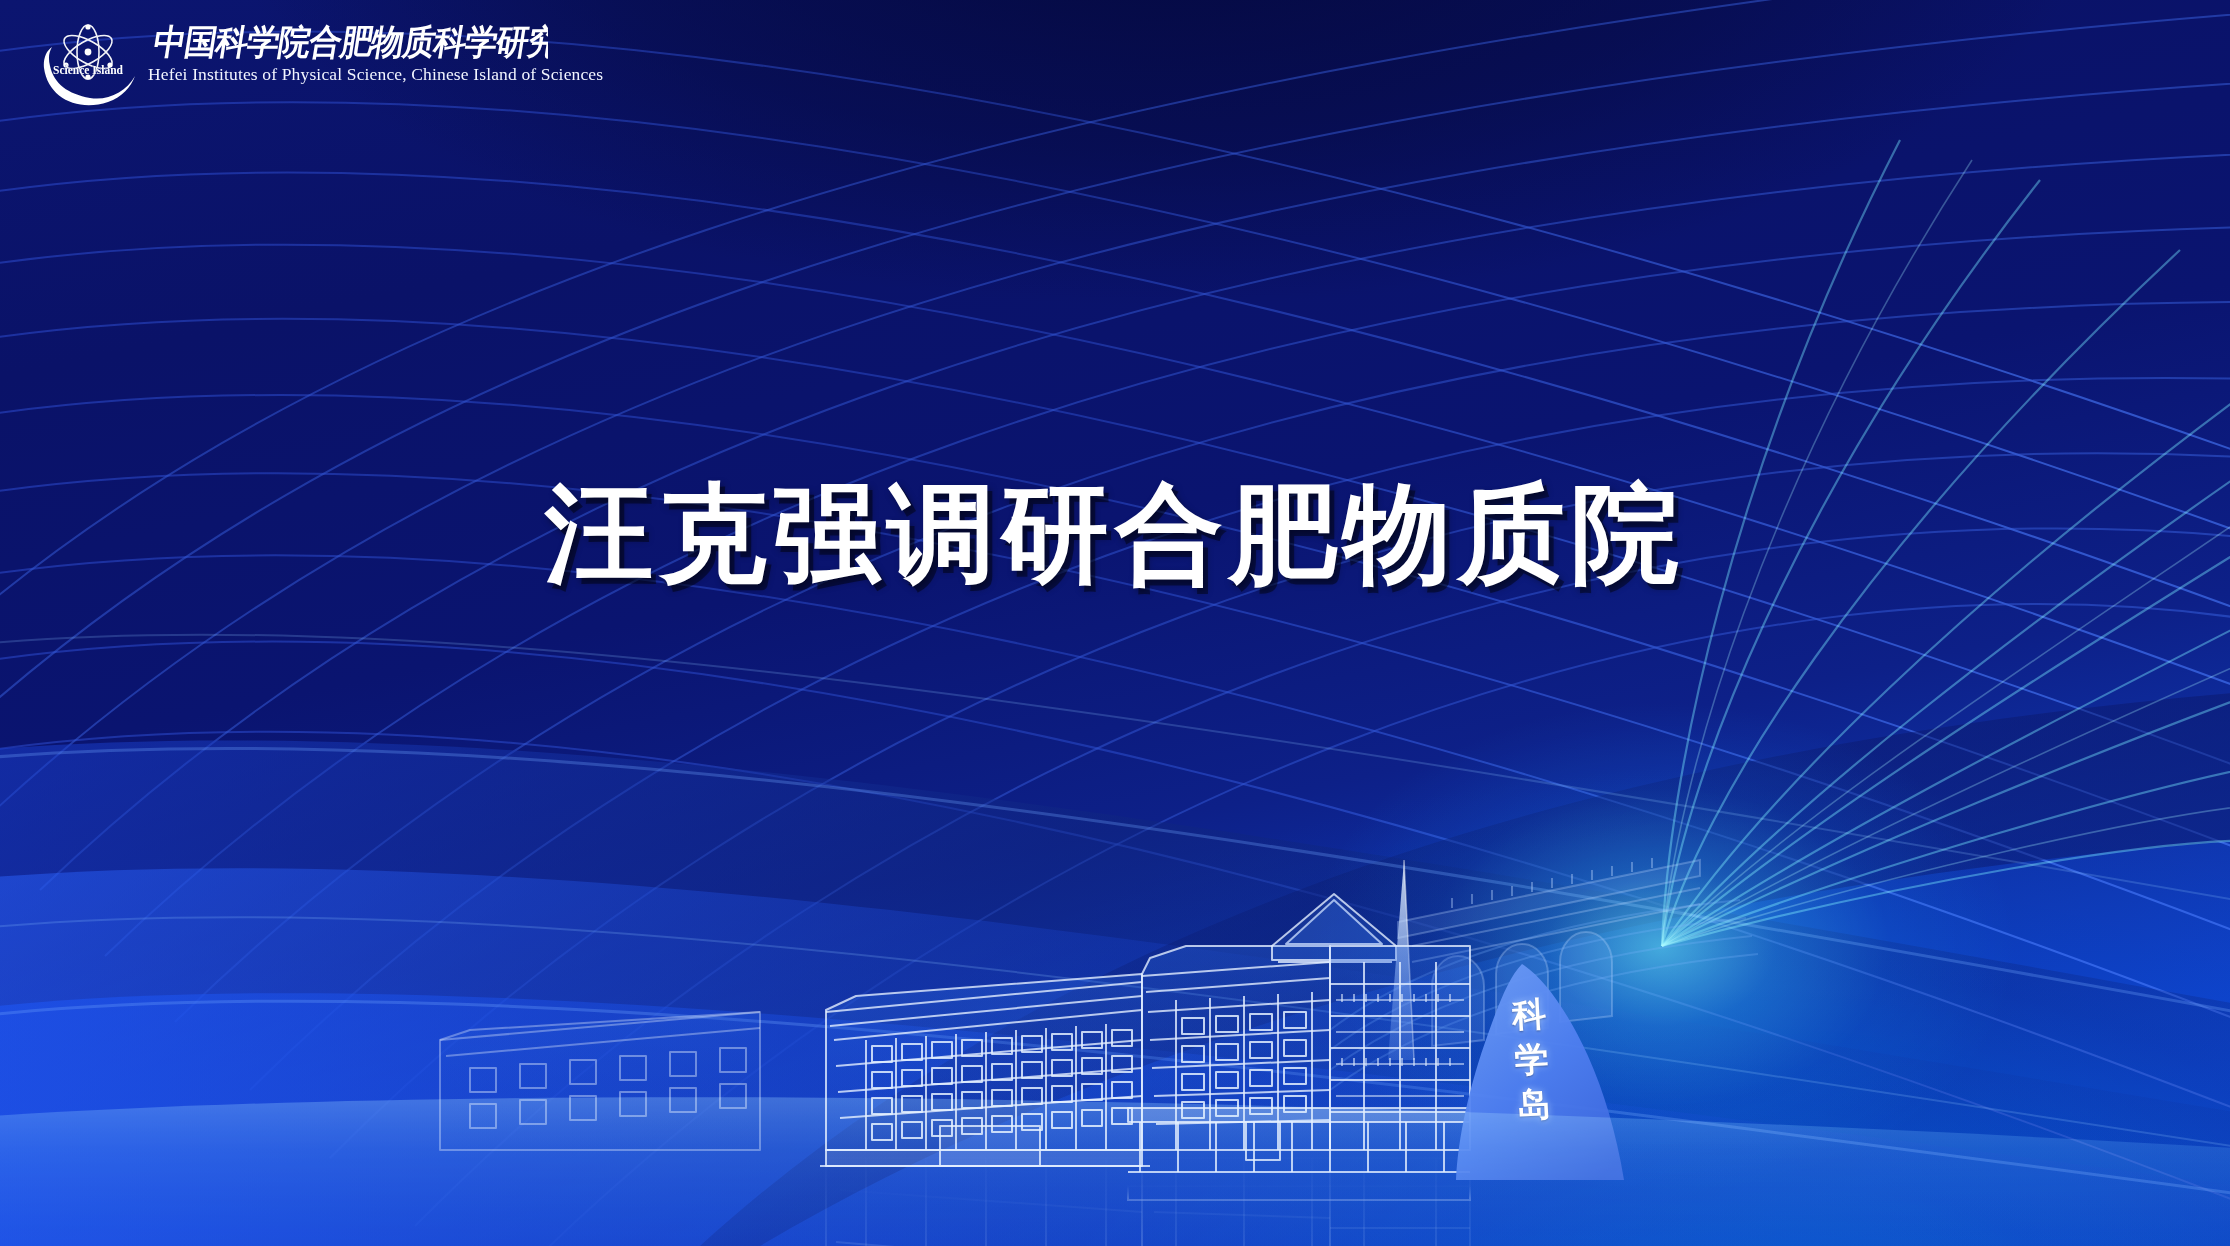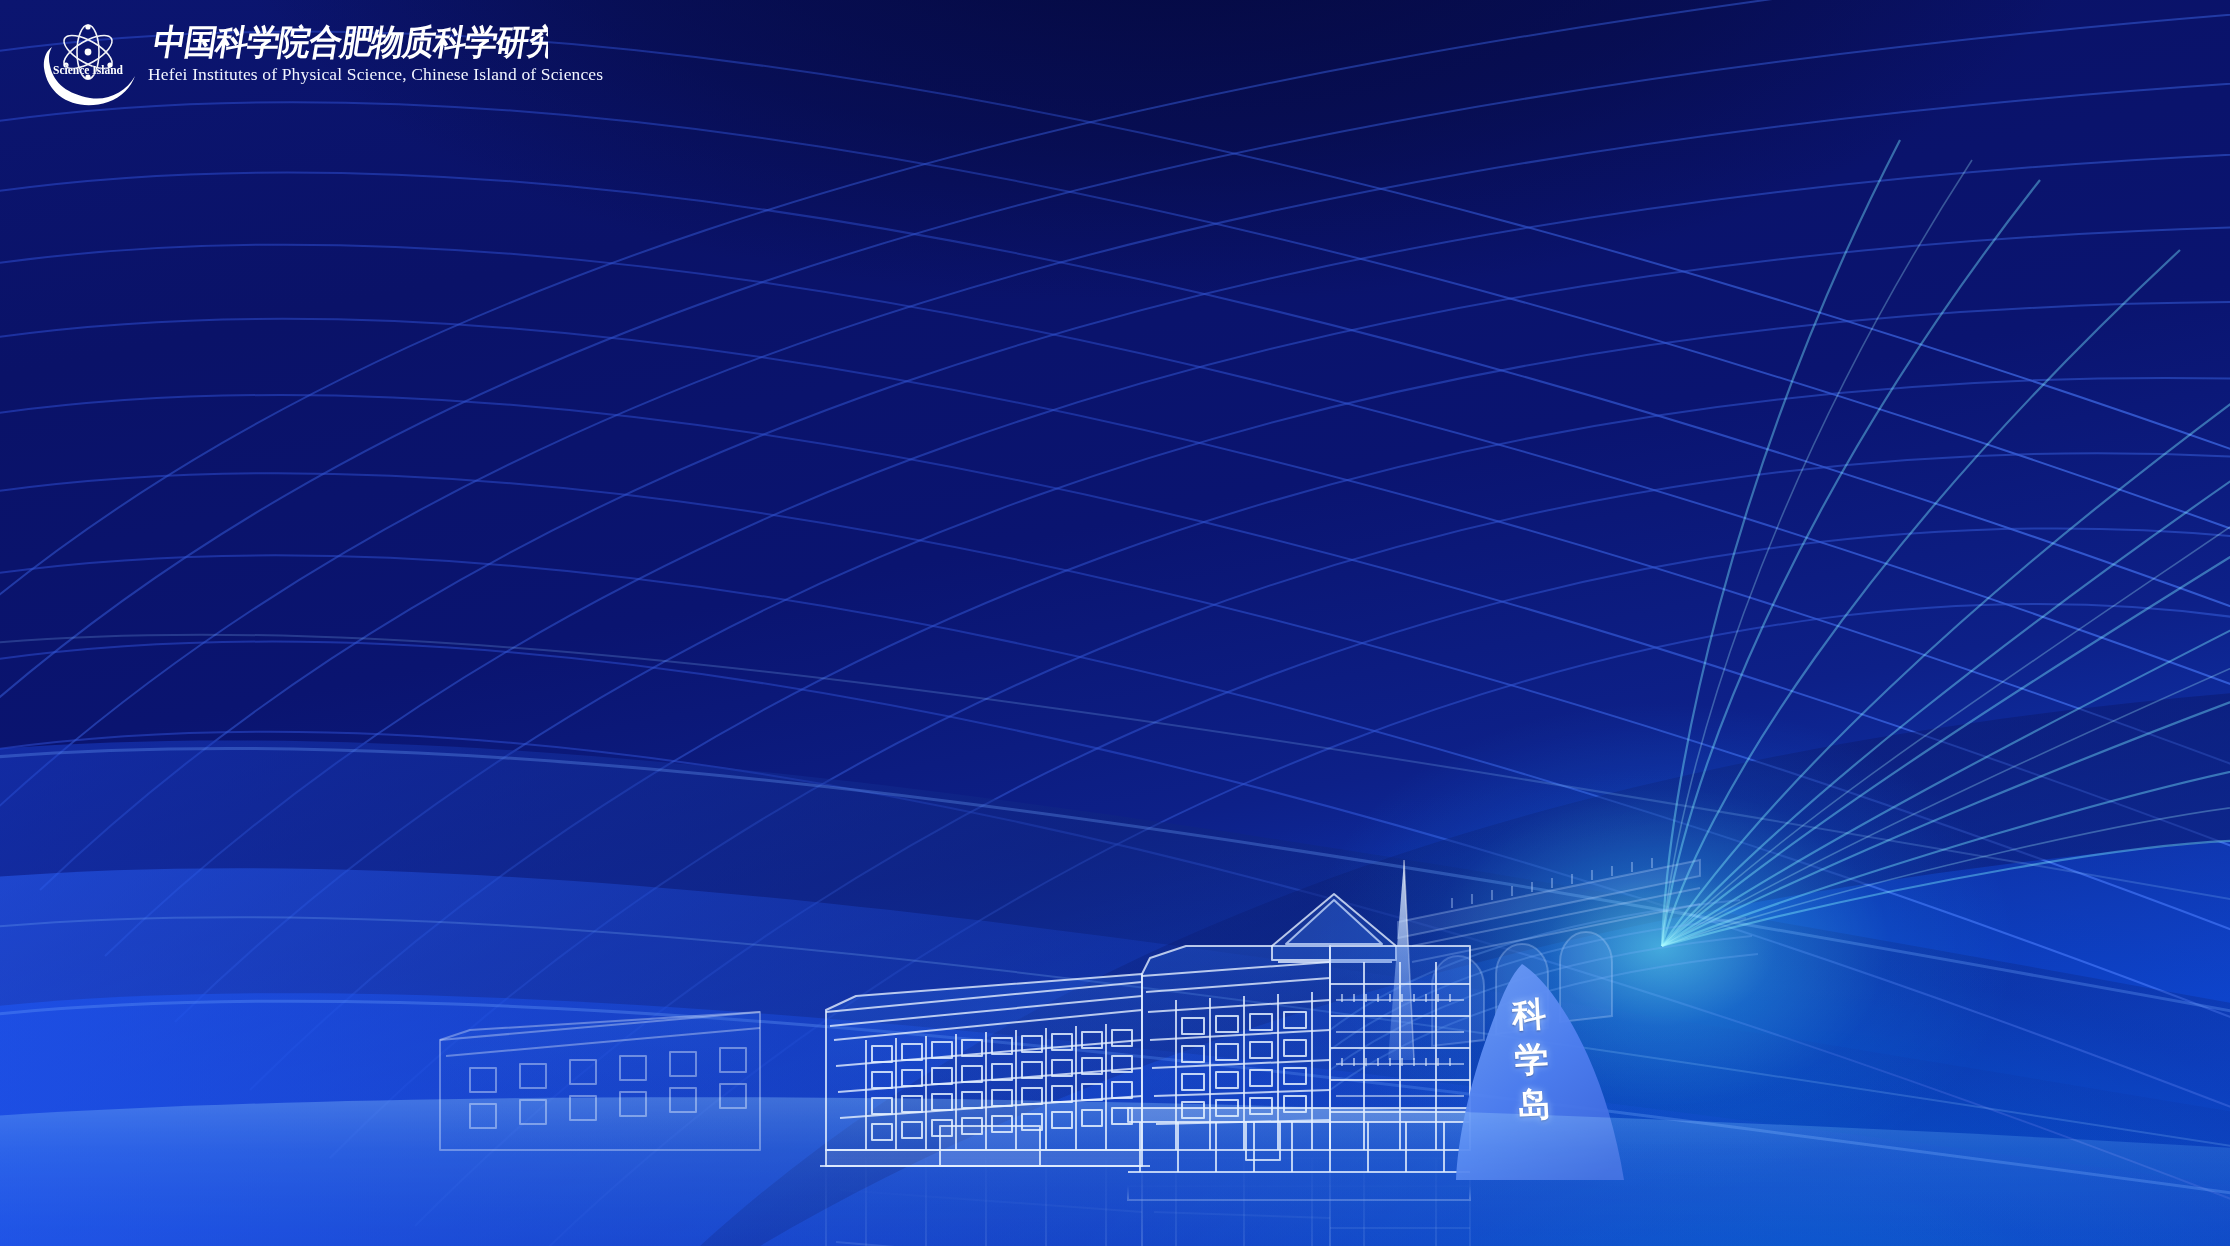--- a/index.html
+++ b/index.html
@@ -462,14 +462,15 @@
 
     <div class="logo-text">
 
       <svg class="logo-cn" viewBox="0 0 400 46">
         <text x="0" y="36" font-family="'DejaVu Sans','Liberation Sans',sans-serif" font-size="33" font-weight="bold" fill="#ffffff" letter-spacing="-1.2" transform="skewX(-9) translate(10,0) scale(0.98,1.06)">中国科学院合肥物质科学研究院</text>
       </svg>
       <div class="logo-en">Hefei Institutes of Physical Science, Chinese Island of Sciences</div>
     </div>
   </div>
 
+  <div class="title">汪克强调研合肥物质院</div>
 
 </div>
 
 </body></html>

